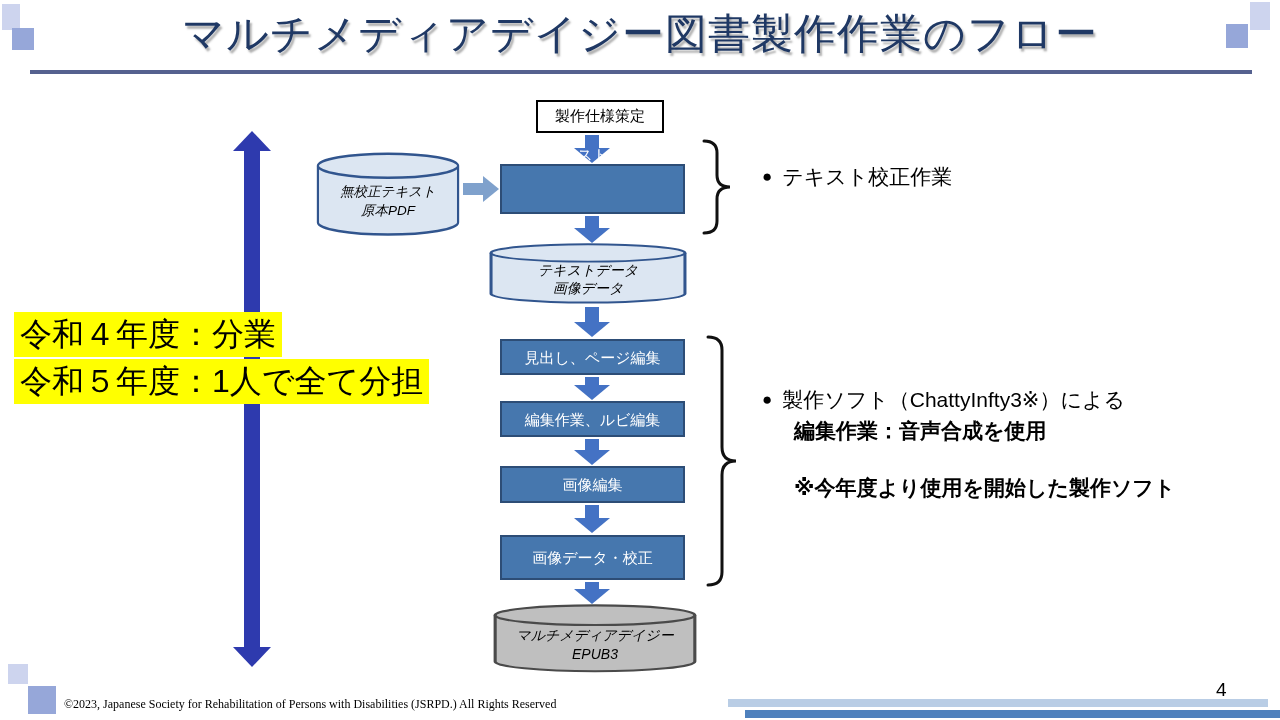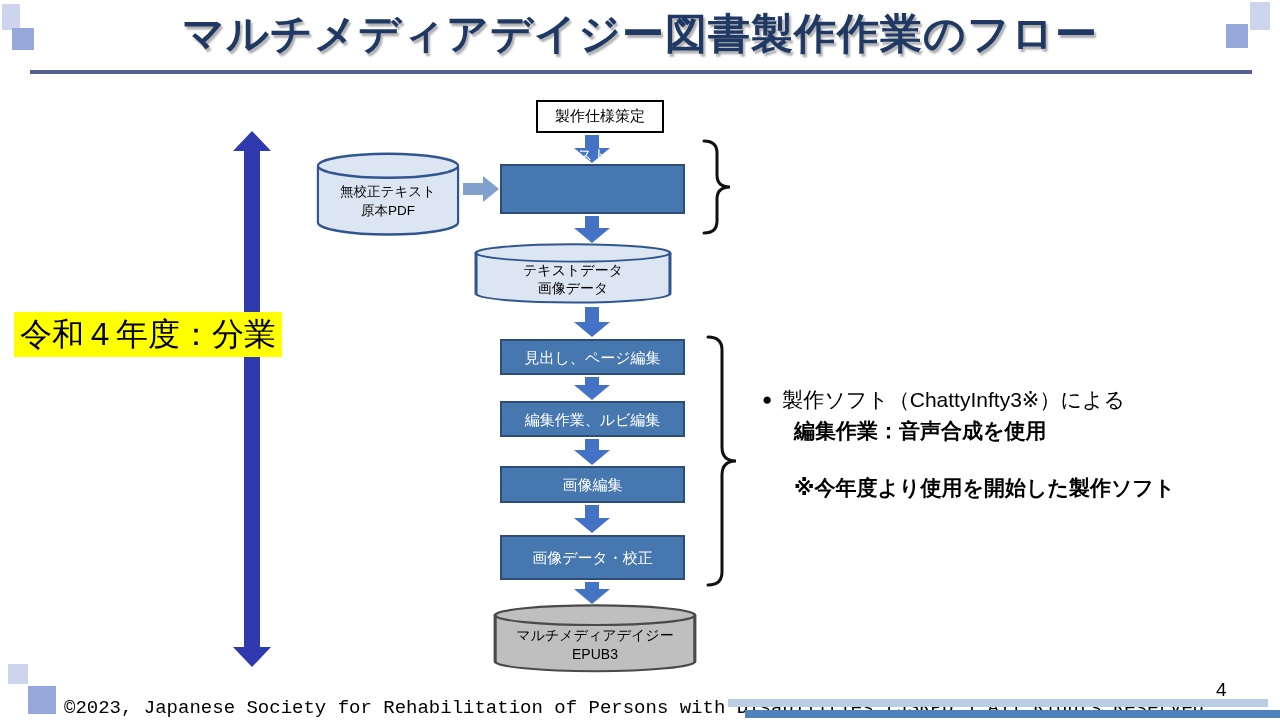--- a/index.html
+++ b/index.html
@@ -11,21 +11,21 @@
   }
   *{margin:0;padding:0;box-sizing:border-box;}
   html,body{width:1280px;height:720px;}
   body{position:relative;background:#fff;overflow:hidden;
        font-family:"Liberation Sans","DejaVu Sans",sans-serif;color:#000;}
 
   .abs{position:absolute;}
 
   
   .page-title{top:6px;left:0;width:1280px;text-align:center;
-    font-size:42px;font-weight:bold;color:var(--title-color);
+    font-size:42px;font-weight:normal;color:var(--title-color);
     letter-spacing:1px;text-shadow:2px 3px 2px rgba(80,80,80,.45);}
   .title-divider{top:70px;left:30px;width:1222px;height:4px;background:var(--divider);}
 
   
   .deco{background:#CDD4EE;}
   .deco.mid{background:#96A7D9;}
 
   
   .flow-box{display:flex;flex-direction:column;align-items:center;justify-content:center;
     background:var(--box-fill);border:2px solid var(--box-border);color:#fff;
@@ -54,35 +54,35 @@
     border-left:19px solid transparent;border-right:19px solid transparent;
     border-top:20px solid var(--double-arrow);}
 
   
   .cylinder{position:absolute;}
   .cylinder svg{position:absolute;inset:0;width:100%;height:100%;}
   .cyl-body{fill:var(--cylinder-fill);stroke:var(--cylinder-border);stroke-width:3;}
   .cyl-gray .cyl-body{fill:var(--output-cylinder-fill);stroke:var(--output-cylinder-border);}
   .cyl-text{position:absolute;inset:0;display:flex;flex-direction:column;
     align-items:center;justify-content:center;padding-top:12px;
-    font-size:14px;line-height:19px;text-align:center;}
+    font-size:14px;line-height:19px;text-align:center;font-style:italic;}
 
   
   .hl-line{display:inline-block;background:var(--highlight-bg);color:#000;
     font-size:32px;line-height:39px;padding:3px 6px;white-space:nowrap;}
 
   
   .anno{font-size:21px;line-height:34px;white-space:nowrap;}
   .anno .bullet{margin-right:10px;font-size:17px;vertical-align:2px;}
   .anno .indent{padding-left:32px;font-weight:bold;}
   .brace path{fill:none;stroke:#111;stroke-width:3;stroke-linecap:round;}
 
   
-  .copyright{left:64px;top:697px;font-family:Liberation Mono, monospace;
-    font-size:19px;white-space:nowrap;}
+  .copyright{left:64px;top:697px;font-family:Liberation Serif, serif;
+    font-size:12px;white-space:nowrap;}
   .page-number{left:1216px;top:679px;font-size:19px;}
   .footer-bar{height:8px;}
 </style>
 </head>
 <body>
 
 <div class="abs deco" style="left:2px;top:4px;width:18px;height:26px;"></div>
 <div class="abs deco mid" style="left:12px;top:28px;width:22px;height:22px;"></div>
 <div class="abs deco" style="left:1250px;top:2px;width:20px;height:28px;"></div>
 <div class="abs deco mid" style="left:1226px;top:24px;width:22px;height:24px;"></div>
@@ -93,20 +93,21 @@
 <div class="abs title-divider"></div>
 
 <div class="abs double-arrow" style="left:233px;top:131px;height:536px;">
   <div class="head-up"></div>
   <div class="stem"></div>
   <div class="head-down"></div>
 </div>
 
 <div class="abs" style="left:14px;top:292px;margin-top:20px;">
   <span class="hl-line">令和４年度：分業</span><br>
+  <span class="hl-line" style="margin-top:2px;">令和５年度：1人で全て分担</span>
 </div>
 
 <div class="abs spec-box" style="left:536px;top:100px;width:128px;height:33px;">
   <span>製作仕様策定</span>
 </div>
 
 <div class="abs arrow-down" style="left:574px;top:135px;">
   <div class="stem" style="height:13px;"></div>
     <div class="head"></div>
 </div>
@@ -130,21 +131,21 @@
 <div class="abs flow-box" style="left:500px;top:164px;width:185px;height:50px;">
   <span>テキスト校正</span>
   <span>画像データ取込</span>
 </div>
 
 <div class="abs arrow-down" style="left:574px;top:216px;">
   <div class="stem" style="height:12px;"></div>
     <div class="head"></div>
 </div>
 
-<div class="cylinder" style="left:472px;top:243px;width:202px;height:62px;">
+<div class="cylinder" style="left:487px;top:243px;width:202px;height:62px;">
   <svg viewBox="0 0 200 100" preserveAspectRatio="none">
     <path class="cyl-body" d="M4 16 v66 a96 14 0 0 0 192 0 v-66"></path>
     <ellipse class="cyl-body" cx="100" cy="16" rx="96" ry="14"></ellipse>
   </svg>
   <div class="cyl-text" style="padding-top:10px;line-height:18px;">
     <span>テキストデータ</span>
     <span>画像データ</span>
   </div>
 </div>
 
@@ -201,20 +202,23 @@
 </div>
 
 <svg class="abs brace" style="left:698px;top:138px;" width="36" height="98" viewBox="0 0 36 98">
   <path d="M6 3 Q19 3 19 15 L19 37 Q19 49 32 49 Q19 49 19 61 L19 83 Q19 95 6 95"></path>
 </svg>
 <svg class="abs brace" style="left:702px;top:334px;" width="40" height="254" viewBox="0 0 40 254">
   <path d="M6 3 Q20 3 20 16 L20 113 Q20 127 34 127 Q20 127 20 141 L20 238 Q20 251 6 251"></path>
 </svg>
 
 <div class="abs anno" style="left:762px;top:160px;">
+  <div>
+    <span class="bullet">●</span><span>テキスト校正作業</span>
+  </div>
 </div>
 
 <div class="abs anno" style="left:762px;top:384px;line-height:31px;">
   <div>
     <span class="bullet">●</span><span>製作ソフト（ChattyInfty3※）による</span>
   </div>
   <div class="indent">編集作業：音声合成を使用</div>
   <div class="indent" style="margin-top:26px;">※今年度より使用を開始した製作ソフト</div>
 </div>
 

